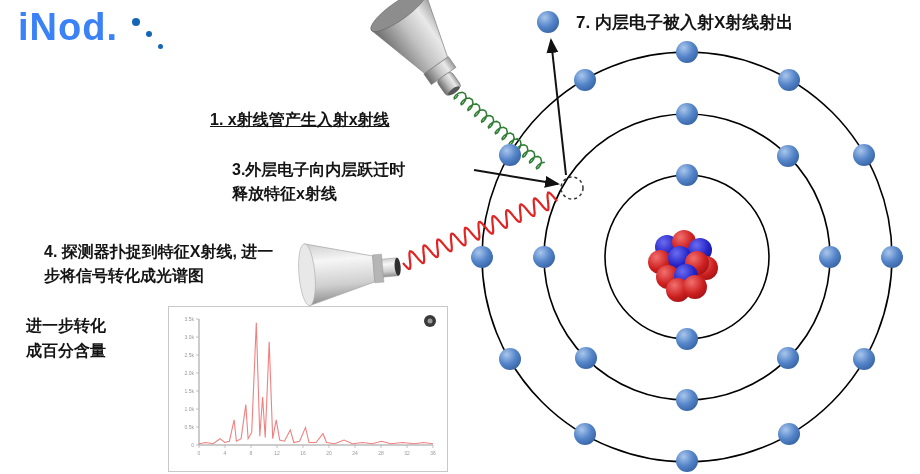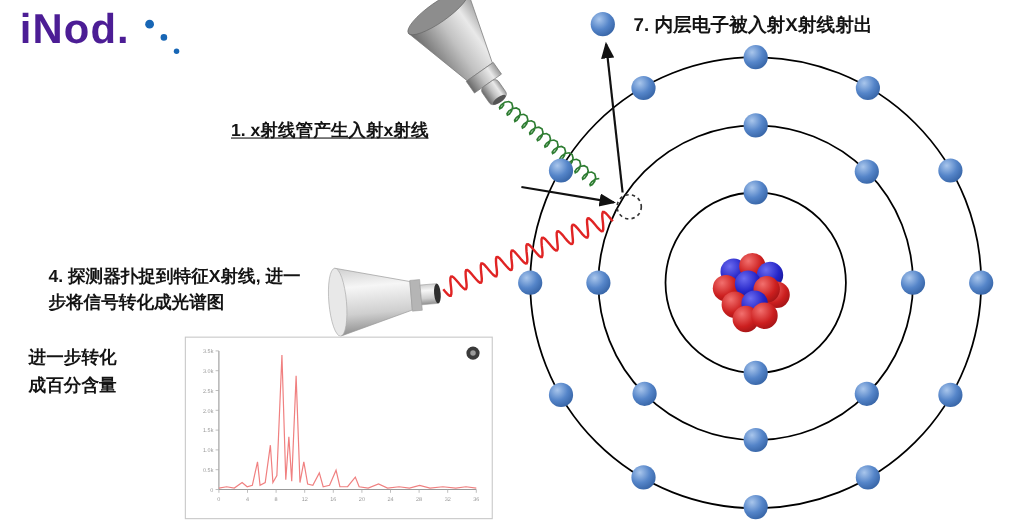--- a/index.html
+++ b/index.html
@@ -1,21 +1,21 @@
 <!DOCTYPE html>
 <html><head>
 <meta charset="utf-8">
 <style>
   html,body{margin:0;padding:0;background:#fff;}
   body{font-family:"Liberation Sans","DejaVu Sans",sans-serif;}
   .canvas{position:relative;width:920px;height:474px;background:#fff;overflow:hidden;}
   .diagram-svg{position:absolute;left:0;top:0;z-index:1;}
   .label{position:absolute;font-weight:700;color:#141414;font-size:16px;line-height:1.5;white-space:nowrap;z-index:3;}
   .logo{position:absolute;left:18px;top:6px;z-index:3;width:160px;height:80px;}
-  .logo-brand{font-size:38px;font-weight:800;color:#4c1d95;letter-spacing:1px;}
+  .logo-brand{font-size:38px;font-weight:800;color:#3b82f6;letter-spacing:1px;}
   .logo-sub{font-size:16px;font-weight:700;color:#1766b5;letter-spacing:7px;margin-top:2px;margin-left:12px;}
   .logo-dot{position:absolute;border-radius:50%;background:#1766b5;}
   .d1{left:114px;top:12px;width:8px;height:8px;}
   .d2{left:128px;top:25px;width:6px;height:6px;}
   .d3{left:140px;top:38px;width:5px;height:5px;}
   .chart-panel{position:absolute;left:168px;top:306px;width:278px;height:164px;background:#fff;border:1px solid #c8c8c8;z-index:2;}
 </style>
 </head>
 <body>
 
@@ -23,20 +23,24 @@
 
   <div class="logo">
     <div class="logo-brand">iNod.</div>
     <span class="logo-dot d1"></span>
     <span class="logo-dot d2"></span>
     <span class="logo-dot d3"></span>
   </div>
 
   <div class="label" style="left:210px;top:108px;text-decoration:underline;">1. x射线管产生入射x射线</div>
   <div class="label" style="left:576px;top:10px;font-size:17px;">7. 内层电子被入射X射线射出</div>
+  <div class="label" style="left:232px;top:158px;">
+    <div>3.外层电子向内层跃迁时</div>
+    <div>释放特征x射线</div>
+  </div>
   <div class="label" style="left:44px;top:240px;">
     <div>4. 探测器扑捉到特征X射线, 进一</div>
     <div>步将信号转化成光谱图</div>
   </div>
   <div class="label" style="left:26px;top:314px;line-height:1.55;">
     <div>进一步转化</div>
     <div>成百分含量</div>
   </div>
 
   <svg class="diagram-svg" width="920" height="474" viewBox="0 0 920 474">

